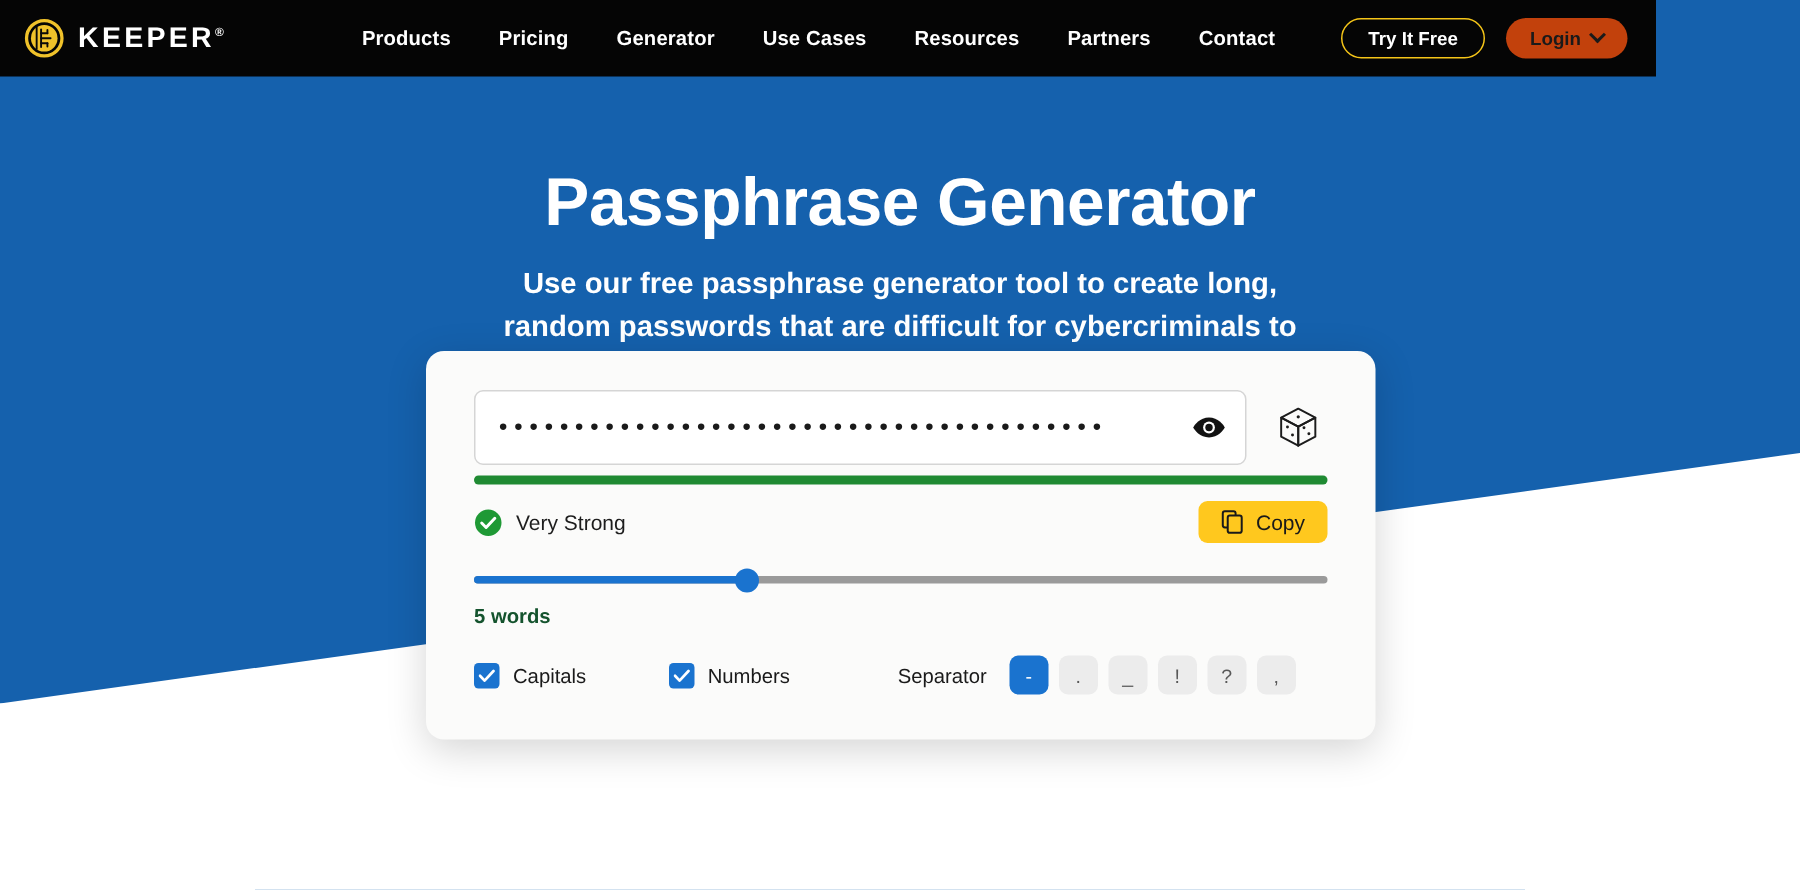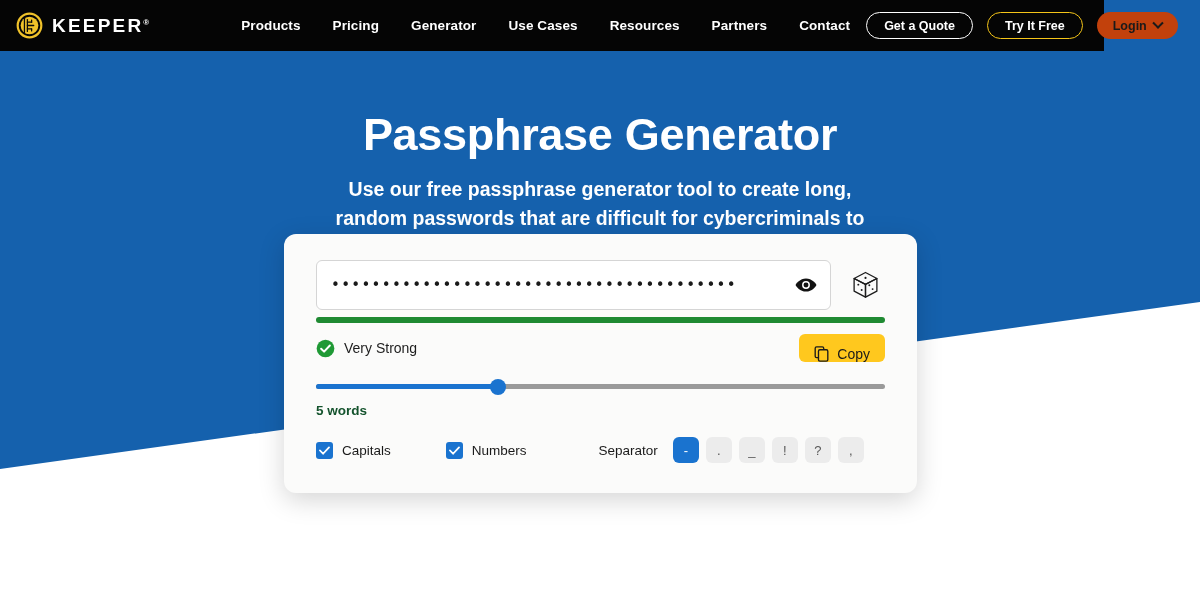--- a/index.html
+++ b/index.html
@@ -98,21 +98,21 @@
     margin-top: 7px; height: 6px; border-radius: 3px; background: #1f8a32; width: 100%;
   }
 
   .meta-row {
     margin-top: 11px; display: flex; align-items: center; justify-content: space-between;
   }
   .strength-left { display: flex; align-items: center; gap: 9px; }
   .strength-label { font-size: 14px; color: #1d1d1d; font-weight: 400; }
   .copy-btn {
     background: #ffc81e; border-radius: 6px; height: 28px; padding: 0 15px;
-    display: inline-flex; align-items: flex-end; gap: 8px; cursor: pointer;
+    display: inline-flex; align-items: center; gap: 8px; cursor: pointer;
     font-size: 14px; color: #1a1a1a; font-weight: 500; border: none;
     min-width: 84px; justify-content: center;
   }
 
   .slider-wrap { margin-top: 17px; position: relative; height: 14px; }
   .slider-track {
     position: absolute; left: 0; top: 5px; width: 100%; height: 5px;
     border-radius: 3px; background: #9a9a9a;
   }
   .slider-fill {
@@ -174,21 +174,20 @@
       <div class="nav-link">Products</div>
       <div class="nav-link">Pricing</div>
       <div class="nav-link">Generator</div>
       <div class="nav-link">Use Cases</div>
       <div class="nav-link">Resources</div>
       <div class="nav-link">Partners</div>
       <div class="nav-link">Contact</div>
     </div>
 
     <div class="nav-actions">
-      <div class="btn-pill btn-quote">Get a Quote</div>
       <div class="btn-pill btn-try">Try It Free</div>
       <div class="btn-pill btn-login">
         <span>Login</span>
         <span class="chev"></span>
       </div>
     </div>
   </div>
 
   <div class="hero-text">
     <h1 class="hero-title">Passphrase Generator</h1>

